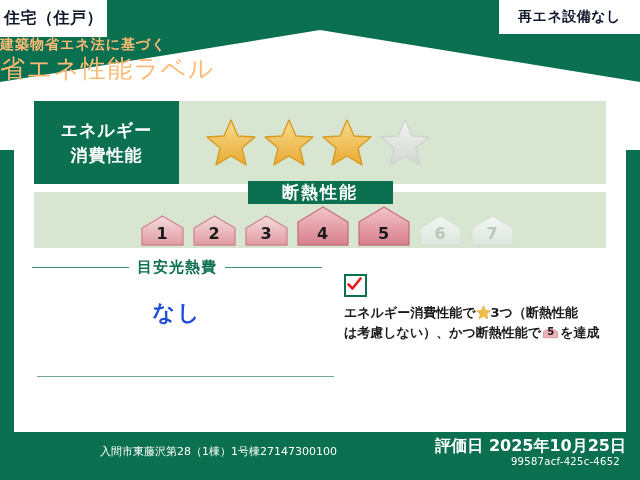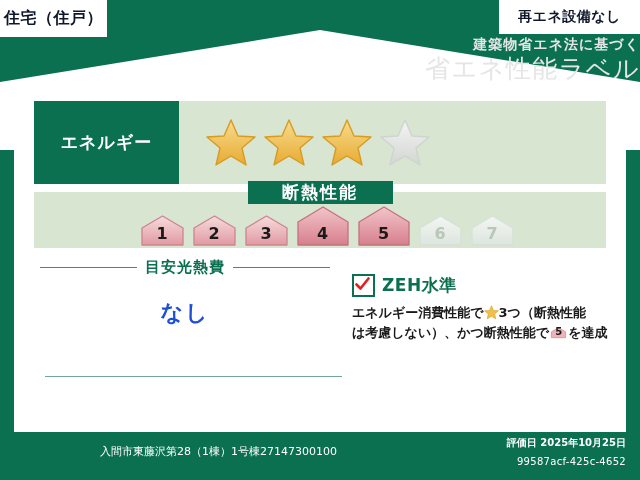--- a/index.html
+++ b/index.html
@@ -23,22 +23,22 @@
   .tab{
     position:absolute;background:#ffffff;
     display:flex;align-items:center;justify-content:center;
     color:#0f172a;font-weight:bold;letter-spacing:.5px;
   }
   .tab-left{left:0;top:0;width:107px;height:37px;font-size:16px;}
   .tab-right{right:0;top:0;width:141px;height:34px;font-size:14px;}
 
   
   .title-wrap{
-    position:absolute;left:0;top:37px;width:640px;text-align:right;
-    color:#e5e5e5;
+    position:absolute;left:0;top:37px;width:640px;text-align:left;
+    color:#fdba74;
   }
   .title-sub{font-size:14px;font-weight:bold;letter-spacing:1px;line-height:1.1;}
   .title-main{font-size:25px;font-weight:normal;letter-spacing:1.5px;margin-top:3px;line-height:1.1;}
 
   
   .card{
     position:absolute;left:14px;top:88px;width:612px;height:344px;
     background:#ffffff;
   }
 
@@ -63,21 +63,21 @@
   .grades{display:flex;align-items:flex-end;gap:3px;padding-left:14px;}
   .grade{position:relative;display:flex;align-items:flex-end;justify-content:center;}
   .grade svg{display:block;}
   .grade span{
     position:absolute;left:0;right:0;bottom:5px;text-align:center;
     font-size:16px;font-weight:bold;color:#1a1a1a;
   }
   .grade.off span{color:#b9c6ba;}
 
   
-  .lower{position:absolute;left:12px;top:168px;width:612px;height:176px;}
+  .lower{position:absolute;left:4px;top:168px;width:612px;height:176px;}
 
   
   .cost-head{
     position:absolute;left:14px;top:2px;width:290px;
     display:flex;align-items:center;color:#0b7050;
   }
   .cost-head .hl{flex:1;height:1px;background:#3f8d73;}
   .cost-head .ht{font-size:15px;font-weight:bold;padding:0 8px;letter-spacing:1px;white-space:nowrap;}
   .cost-value{
     position:absolute;left:14px;top:42px;width:290px;text-align:center;
@@ -109,25 +109,25 @@
   .foot-badge{
     position:absolute;left:14px;top:6px;background:#ffffff;color:#0b7050;
     font-size:15px;font-weight:bold;letter-spacing:1px;
     padding:3px 7px;
   }
   .foot-addr{
     position:absolute;left:100px;top:12px;color:#ffffff;font-size:11px;font-weight:normal;
     letter-spacing:0;white-space:nowrap;
   }
   .foot-date{
-    position:absolute;right:14px;top:4px;color:#ffffff;font-size:10px;font-weight:bold;
+    position:absolute;right:14px;top:4px;color:#ffffff;font-size:16px;font-weight:bold;
     text-align:right;white-space:nowrap;margin-left:8px;
   }
   .foot-id{
-    position:absolute;right:14px;top:24px;color:#ffffff;font-size:10px;
+    position:absolute;right:20px;top:24px;color:#ffffff;font-size:10px;
     text-align:right;white-space:nowrap;letter-spacing:.3px;
   }
 </style>
 </head>
 <body>
 
 <div id="label">
 
   <svg class="roof" viewBox="0 0 640 150" preserveAspectRatio="none">
     <polygon points="0,150 0,82 320,30 640,82 640,150" fill="#ffffff"></polygon>
@@ -139,20 +139,21 @@
   <div class="title-wrap">
     <div class="title-sub">建築物省エネ法に基づく</div>
     <div class="title-main">省エネ性能ラベル</div>
   </div>
 
   <div class="card">
 
     <div class="row row-energy">
       <div class="row-key">
         <span>エネルギー</span>
+        <span>消費性能</span>
       </div>
       <div class="row-val">
         <div class="stars">
           <svg class="star" viewBox="0 0 52 52">
             <defs>
                 <linearGradient id="gG1" x1="0" y1="0" x2="0" y2="1">
                   <stop offset="0" stop-color="#f7dc8e"></stop>
                   <stop offset="1" stop-color="#e8aa32"></stop>
                 </linearGradient>
               </defs>
@@ -265,21 +266,20 @@
 
       <div class="rule-bottom"></div>
 
       <div class="zeh">
         <div class="zeh-head">
           <span class="chk">
             <svg width="15" height="15" viewBox="0 0 15 15">
               <polyline points="1.5,7.5 5.5,11.5 13.5,1.5" fill="none" stroke="#e02020" stroke-width="2.6" stroke-linecap="round" stroke-linejoin="round"></polyline>
             </svg>
           </span>
-          <span class="zeh-title">ZEH水準</span>
         </div>
         <div class="zeh-desc">
           <span>エネルギー消費性能で</span><svg class="inline-star" viewBox="0 0 52 52">
               <polygon points="26,3 33,19 50,20 37,31 41,48 26,39 11,48 15,31 2,20 19,19" fill="#f0c04a" stroke="#d79b22" stroke-width="2" stroke-linejoin="round"></polygon>
             </svg><span>3つ（断熱性能</span><br>
           <span>は考慮しない）、かつ断熱性能で</span><span class="inline-grade"><svg width="17" height="15" viewBox="0 0 49 36">
                 <polygon points="24.5,4 45,16 45,33 4,33 4,16" fill="#eeb3ba" stroke="#cf8490" stroke-width="2" stroke-linejoin="round"></polygon>
               </svg><span>5</span></span><span>を達成</span>
         </div>
       </div>

